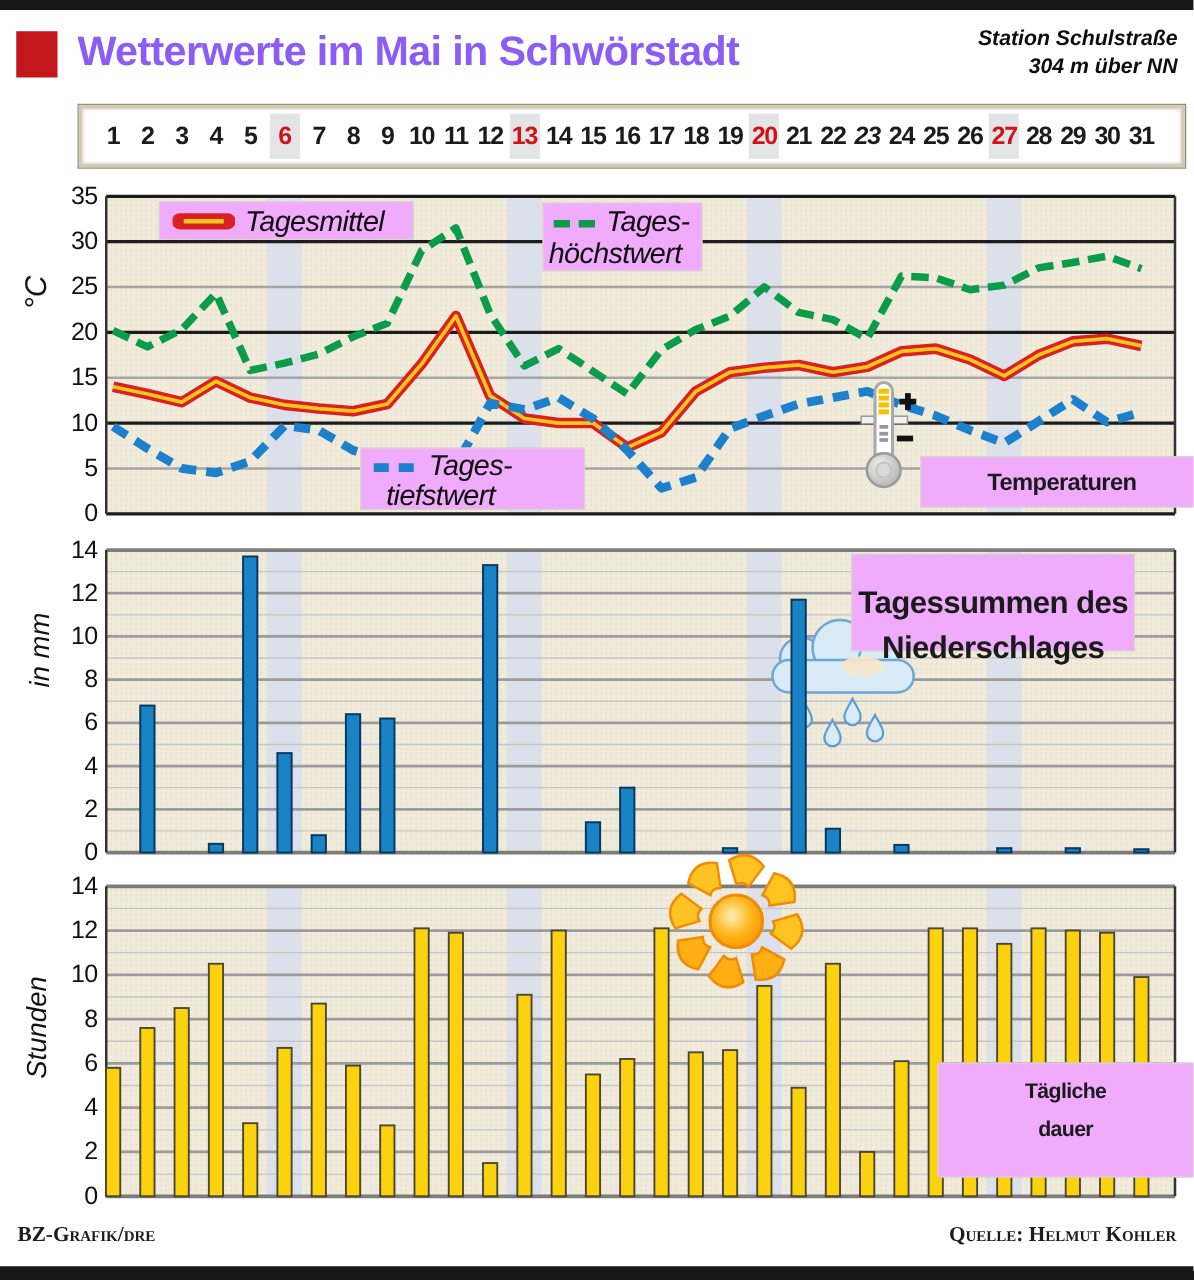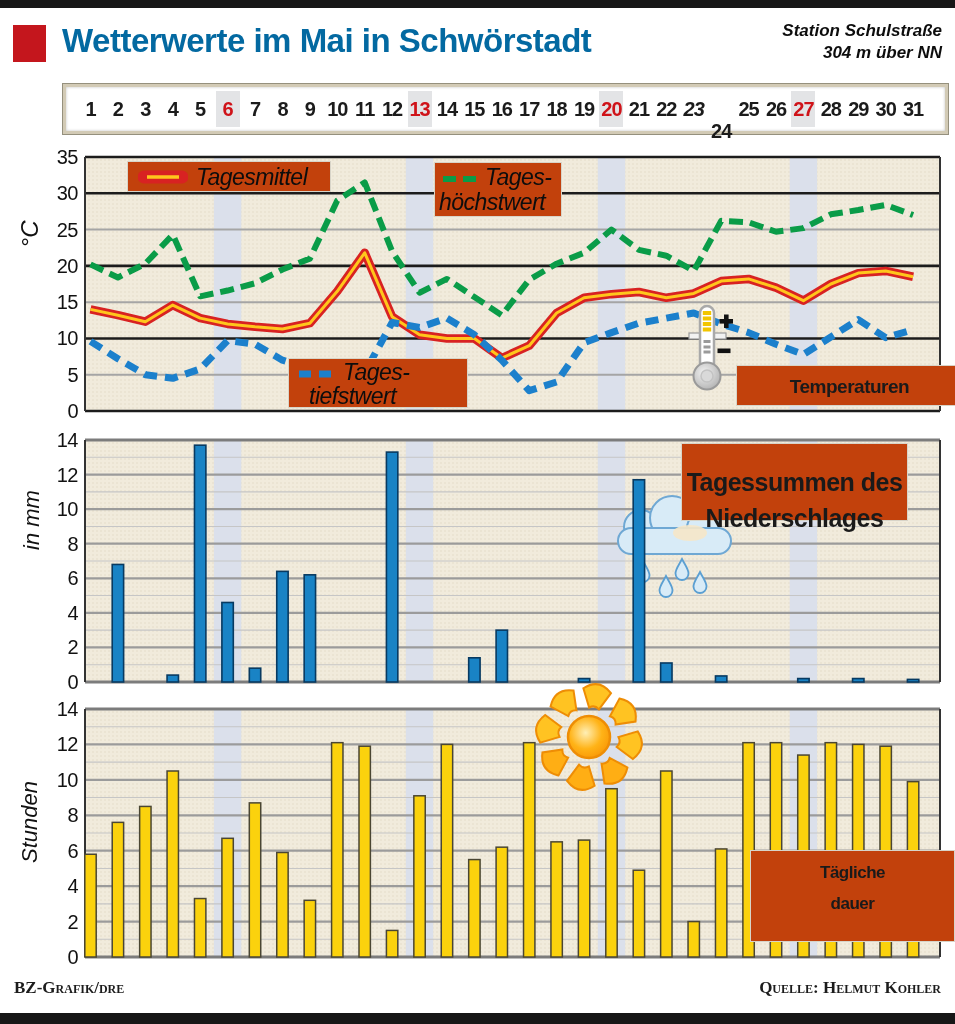--- a/index.html
+++ b/index.html
@@ -1,34 +1,34 @@
 <!DOCTYPE html>
 <html><head>
 <meta charset="utf-8">
 <style>
   html,body{margin:0;padding:0;background:#fff;}
   .stage{position:relative;width:955px;height:1024px;background:#fff;overflow:hidden;
          font-family:"Liberation Sans",sans-serif;}
   .bar-black{position:absolute;left:0;width:955px;background:#171717;}
   .hdr-square{position:absolute;left:13px;top:25px;width:33px;height:37px;background:#C4161D;}
   .hdr-title{position:absolute;left:62px;top:22px;font-size:33px;font-weight:bold;
-             letter-spacing:-0.5px;color:#0369a1;white-space:nowrap;}
+             letter-spacing:-0.5px;color:#8b5cf6;white-space:nowrap;}
   .hdr-station{position:absolute;right:13px;top:20px;text-align:right;font-style:italic;
                font-weight:bold;font-size:17px;line-height:22px;color:#0d0d0d;}
   .daystrip{position:absolute;left:63px;top:84px;width:879px;height:44px;background:#fff;
             border:3px solid #d2cab5;outline:1px solid #95907d;box-shadow:inset 0 0 3px rgba(0,0,0,.25);}
   .daysq{position:absolute;top:4px;width:24px;height:36px;background:#e3e4e6;}
   .daynum{position:absolute;top:0;height:44px;line-height:44px;font-size:20px;font-weight:bold;
           letter-spacing:-1px;color:#1b1b1b;transform:translateX(-50%);white-space:nowrap;}
   .daynum.sun{color:#CF1319;}
   svg.chart{position:absolute;left:0;overflow:visible;}
   svg.chart text{font-family:"Liberation Sans",sans-serif;font-size:20px;letter-spacing:-0.5px;fill:#111;}
   .vlabel{position:absolute;width:120px;height:28px;line-height:28px;text-align:center;
           font-style:italic;font-size:22px;color:#111;transform:rotate(-90deg);transform-origin:center;}
-  .wbox{position:absolute;background:#c2410c;border:1px solid #d8d4c8;box-sizing:border-box;}
+  .wbox{position:absolute;background:#f0abfc;border:1px solid #d8d4c8;box-sizing:border-box;}
   .legtxt{font-style:italic;font-size:23px;color:#0d0d0d;letter-spacing:-0.5px;white-space:nowrap;}
   .lbl{font-weight:bold;color:#1a1a1a;letter-spacing:-0.5px;text-align:center;white-space:nowrap;}
   .foot{position:absolute;top:978px;font-family:"Liberation Serif",serif;font-variant:small-caps;
         font-weight:bold;font-size:17px;color:#1c1c1c;}
 </style>
 </head>
 <body>
 
 <div class="stage">
   <div class="bar-black" style="top:0;height:8px"></div>
@@ -60,21 +60,21 @@
       <span class="daynum" style="left: 408.38px;">15</span>
       <span class="daynum" style="left: 435.8px;">16</span>
       <span class="daynum" style="left: 463.22px; text-align: right;">17</span>
       <span class="daynum" style="left: 490.64px;">18</span>
       <span class="daynum" style="left: 518.06px;">19</span>
       <div class="daysq" style="left: 533.48px;"></div>
       <span class="daynum sun" style="left: 545.48px;">20</span>
       <span class="daynum" style="left: 572.9px;">21</span>
       <span class="daynum" style="left: 600.32px;">22</span>
       <span class="daynum" style="left: 627.74px; font-style: italic;">23</span>
-      <span class="daynum" style="left: 655.16px; margin-top: 22px;">24</span>
+      <span class="daynum" style="left: 655.16px;">24</span>
       <span class="daynum" style="left: 682.58px;">25</span>
       <span class="daynum" style="left: 710px;">26</span>
       <div class="daysq" style="left: 725.42px;"></div>
       <span class="daynum sun" style="left: 737.42px;">27</span>
       <span class="daynum" style="left: 764.84px;">28</span>
       <span class="daynum" style="left: 792.26px;">29</span>
       <span class="daynum" style="left: 819.68px;">30</span>
       <span class="daynum" style="left: 847.1px;">31</span>
     </div>
 

